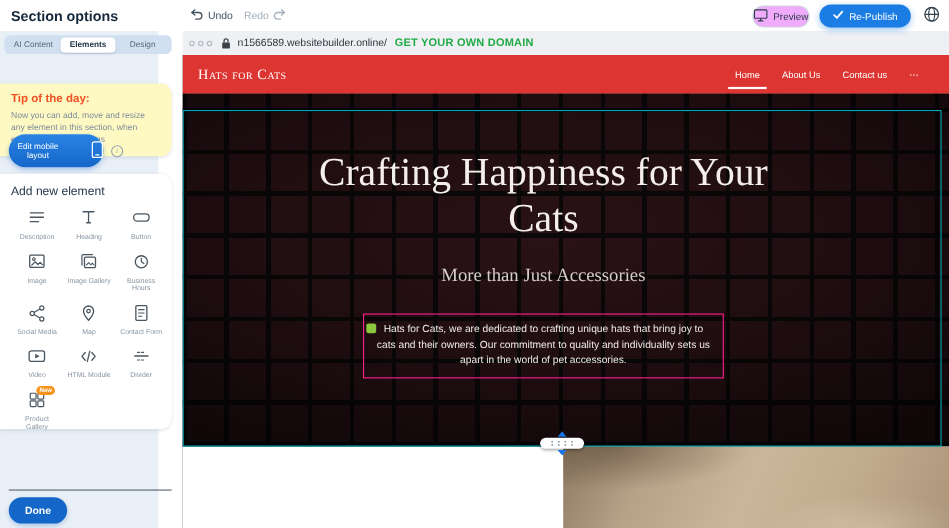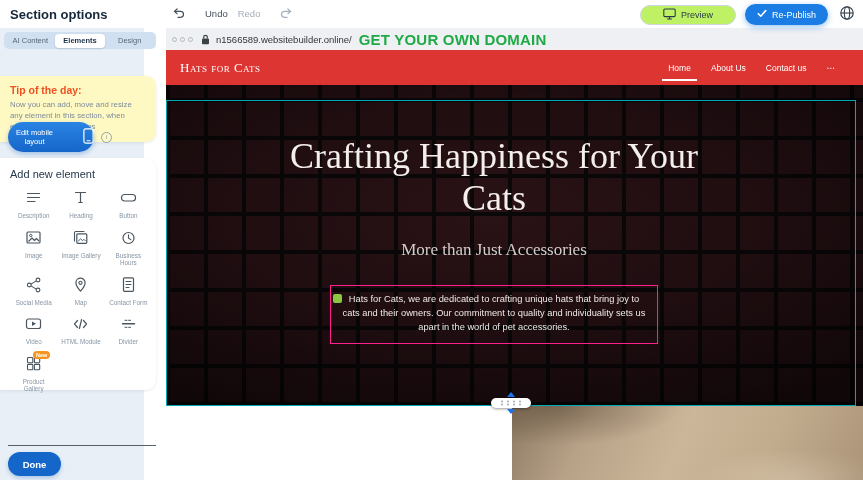--- a/index.html
+++ b/index.html
@@ -6,24 +6,24 @@
   html,body { width:863px; height:480px; }
   body { font-family:"Liberation Sans",sans-serif; overflow:hidden; background:#fff; position:relative; }
   button { font-family:inherit; cursor:pointer; }
 
   .stage { position:absolute; inset:0; width:863px; height:480px; }
 
   
   .topbar { position:absolute; top:0; left:0; width:100%; height:28px; background:#fff; z-index:40; }
   .app-title { position:absolute; left:10px; top:7px; font-size:13px; font-weight:700; color:#15273a; }
   .history { position:absolute; left:172px; top:6px; display:flex; align-items:center; gap:10px; }
-  .hist-btn { display:flex; align-items:center; gap:20px; background:none; border:none; font-size:9.5px; color:#42505e; }
+  .hist-btn { display:flex; align-items:center; gap:4px; background:none; border:none; font-size:9.5px; color:#42505e; }
   .hist-btn.disabled { color:#a3afba; }
   .topbar-right { position:absolute; right:6px; top:4px; display:flex; align-items:center; gap:9px; }
-  .btn-preview { height:20px; padding:0 22px; border-radius:10px; border:1px solid #cdd6de; background:#bef264;
+  .btn-preview { height:20px; padding:0 0; border-radius:10px; border:1px solid #cdd6de; background:#f0abfc;
                  display:flex; align-items:center; gap:5px; font-size:9px; color:#2c3b49; }
   .btn-republish { height:21px; padding:0 12px; border-radius:11px; border:none; background:#1b7de4; color:#fff;
                    display:flex; align-items:center; gap:5px; font-size:9px; box-shadow:0 2px 6px rgba(27,125,228,.45); }
   .btn-globe { width:20px; height:20px; background:none; border:none; display:flex; align-items:center; justify-content:center; }
 
   
   .sidebar { position:absolute; left:0; top:28px; width:144px; height:452px; background:#e9eff6; z-index:30; }
   .tabs { position:absolute; left:4px; top:4px; width:152px; height:17px; background:#d0e0f0; border-radius:5px; display:flex; padding:1.5px; }
   .tab { flex:1; display:flex; align-items:center; justify-content:center; font-size:7.5px; color:#55677a; border-radius:4px; background:none; border:none; }
   .tab.active { background:#fff; color:#1d3144; font-weight:700; box-shadow:0 1px 2px rgba(0,0,0,.14); }
@@ -53,21 +53,21 @@
   .sidebar-divider { position:absolute; left:8px; width:148px; top:417px; border-top:1px solid #56626e; }
   .btn-done { position:absolute; left:8px; top:424px; width:53px; height:24px; border:none; border-radius:12px;
               background:#1467c8; color:#fff; font-size:9.5px; font-weight:600; box-shadow:0 2px 4px rgba(20,103,200,.3); }
 
   
   .preview-area { position:absolute; left:166px; top:28px; right:0; bottom:0; }
   .browser-bar { position:absolute; left:0; top:0; right:0; height:22px; background:#eef0f3; display:flex; align-items:center; padding-left:6px; }
   .dot { width:5px; height:5px; border-radius:50%; border:1px solid #b0b8c0; margin-right:3px; }
   .lock-wrap { margin:0 6px 0 5px; display:flex; }
   .url-text { font-size:9.5px; color:#30363c; }
-  .domain-link { font-size:15px; font-weight:700; color:#1faa45; margin-left:7px; letter-spacing:.2px; background:none; border:none; }
+  .domain-link { font-size:10px; font-weight:700; color:#1faa45; margin-left:7px; letter-spacing:.2px; background:none; border:none; }
 
   
   .site { position:absolute; left:0; top:22px; right:0; bottom:0; background:#737373; overflow:hidden; }
   .site-header { position:absolute; left:0; top:0; right:0; height:35px; background:#dd3532; display:flex; align-items:center; z-index:3; }
   .site-logo { margin-left:14px; font-family:"Liberation Serif",serif; font-variant:small-caps; font-size:13px;
                letter-spacing:.5px; color:#fff; }
   .site-nav { margin-left:auto; margin-right:28px; display:flex; align-items:center; gap:20px; }
   .nav-link { position:relative; font-size:8.5px; color:#fff; background:none; border:none; }
   .nav-link.active::after { content:""; position:absolute; left:-6px; right:-6px; bottom:-8px; height:2px; background:#fff; }
 

